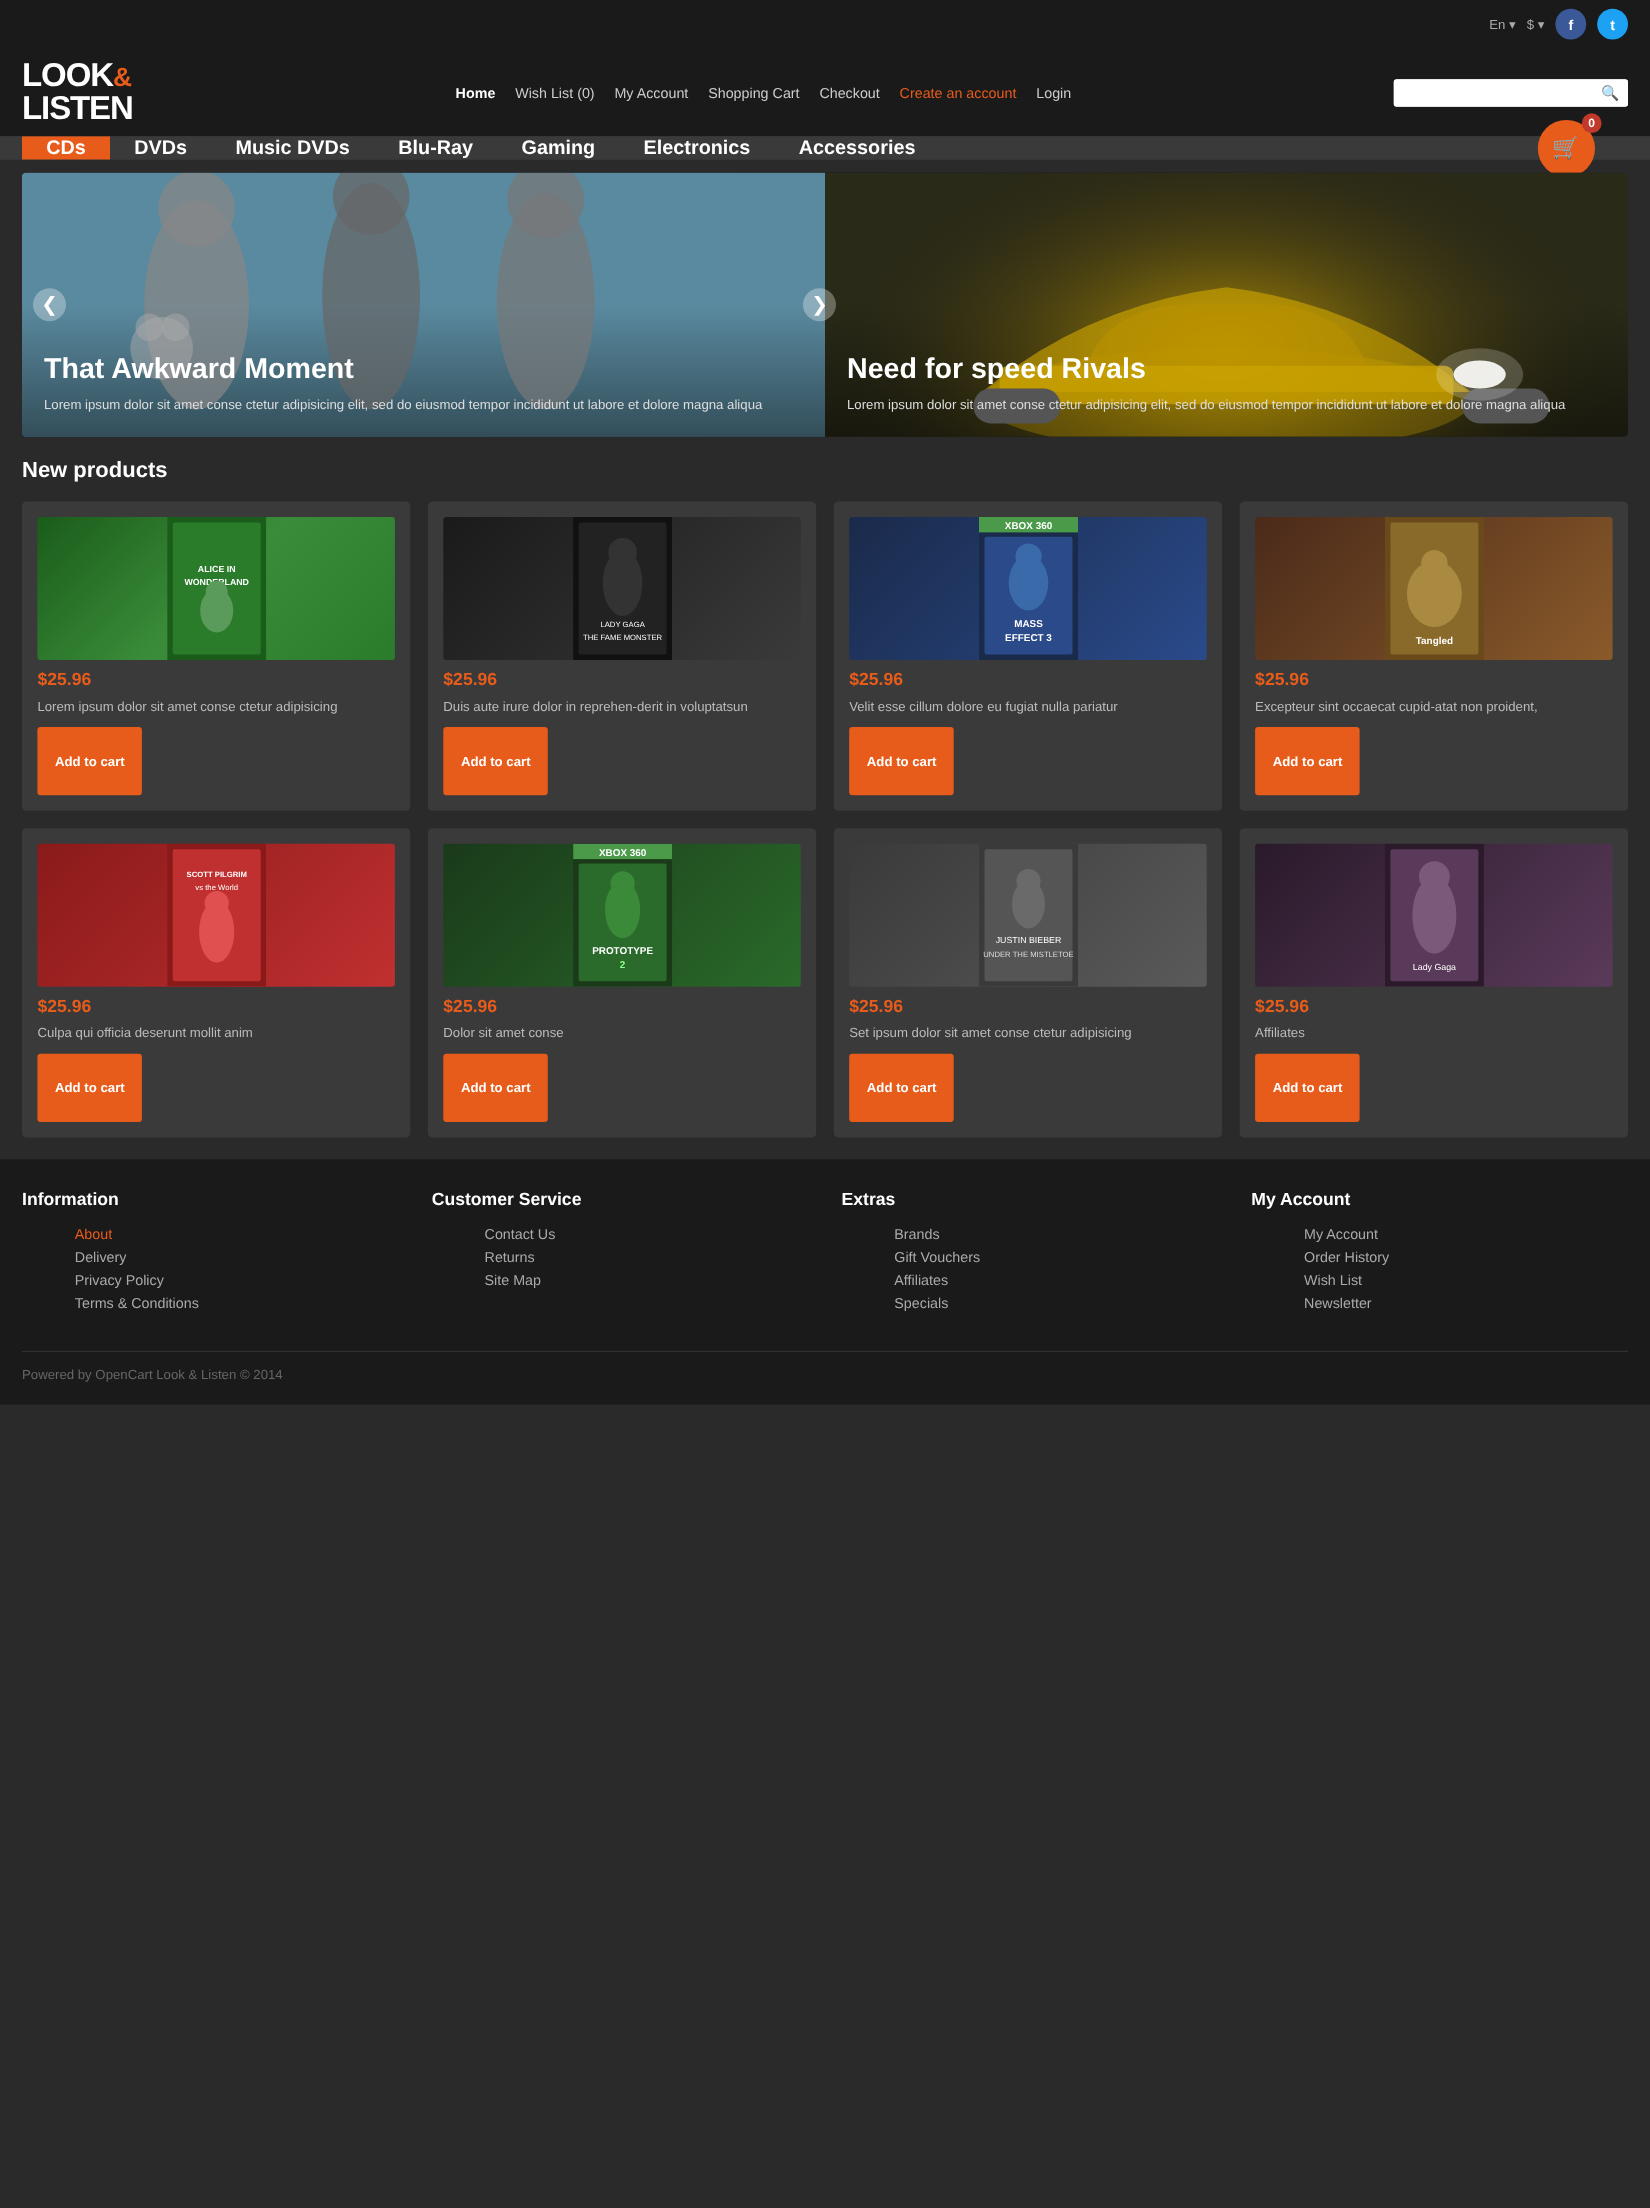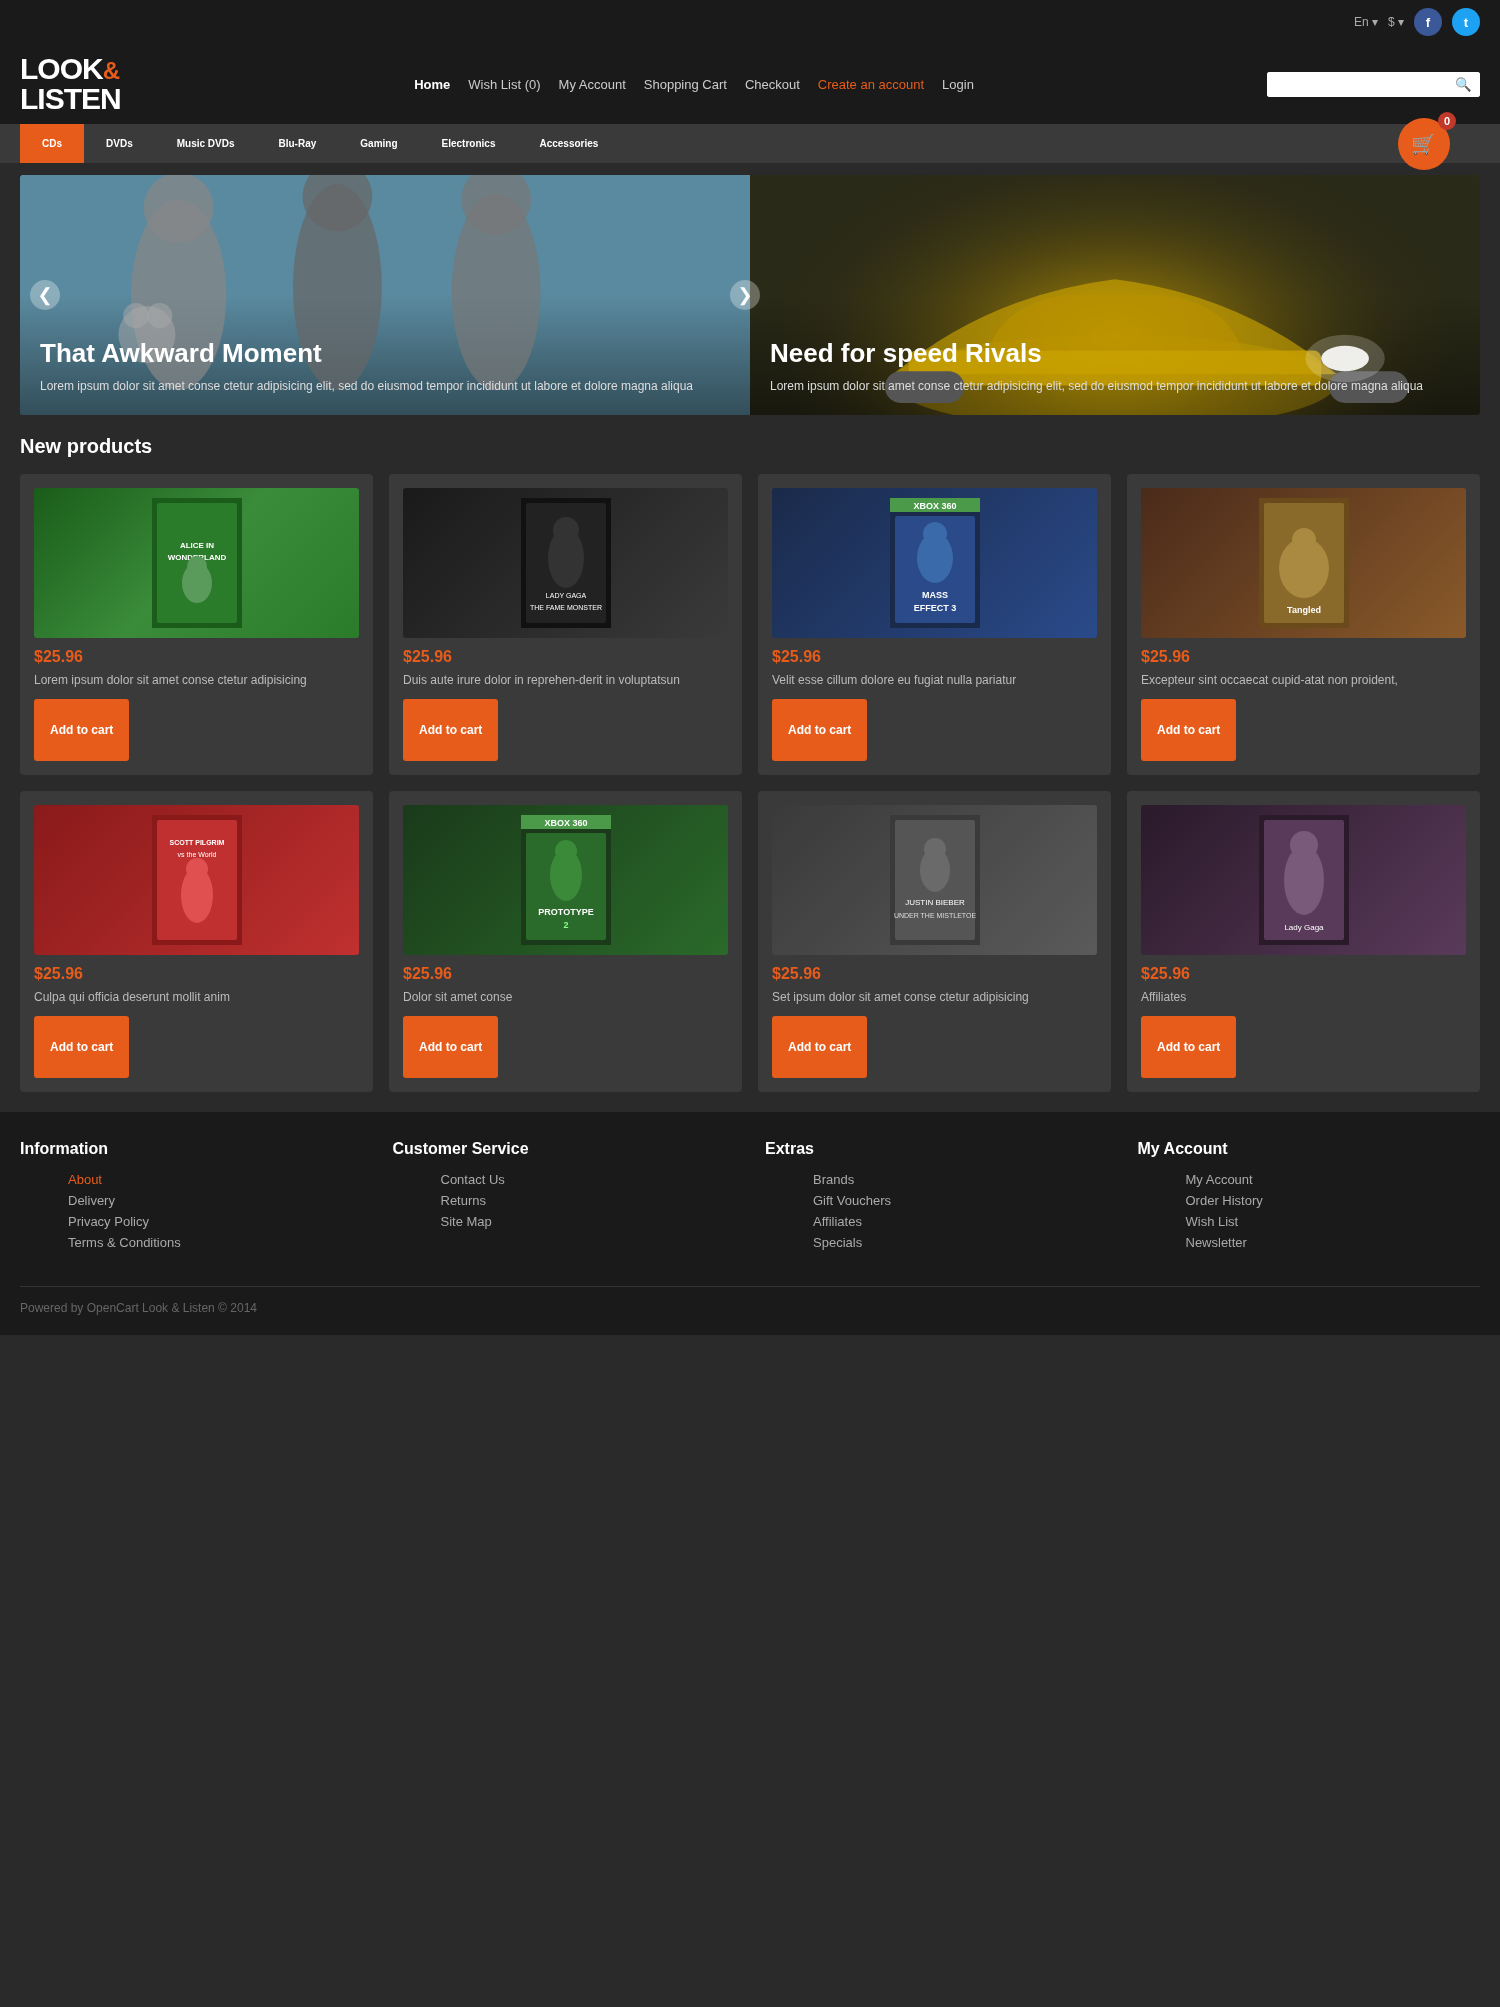--- a/index.html
+++ b/index.html
@@ -22,21 +22,21 @@
     .nav-links a { color: #ccc; text-decoration: none; }
     .nav-links a.active { color: #fff; font-weight: bold; }
     .nav-links a.create { color: #e85c1b; }
 
     .search-box { display: flex; align-items: center; background: #fff; border-radius: 3px; overflow: hidden; }
     .search-box input { border: none; outline: none; padding: 5px 10px; font-size: 13px; width: 180px; }
     .search-box button { background: #fff; border: none; padding: 5px 8px; cursor: pointer; color: #666; }
 
     
     .cat-nav { background: #3a3a3a; display: flex; align-items: center; padding: 0 20px; position: relative; }
-    .cat-nav-item { padding: 14px 22px; color: #fff; font-size: 10px; font-weight: bold; cursor: pointer; text-decoration: none; display: inline-block; }
+    .cat-nav-item { padding: 0 22px; color: #fff; font-size: 18px; font-weight: bold; cursor: pointer; text-decoration: none; display: inline-block; }
     .cat-nav-item.active { background: #e85c1b; color: #fff; }
     .cart-circle { position: absolute; right: 20px; top: 50%; transform: translateY(-50%); width: 52px; height: 52px; background: #e85c1b; border-radius: 50%; display: flex; align-items: center; justify-content: center; cursor: pointer; }
     .cart-circle .cart-icon { color: #fff; font-size: 20px; }
     .cart-badge { position: absolute; top: -6px; right: -6px; background: #c0392b; color: #fff; border-radius: 50%; width: 18px; height: 18px; display: flex; align-items: center; justify-content: center; font-size: 11px; font-weight: bold; }
 
     
     .hero { margin: 12px 20px; background: #1a1a1a; border-radius: 4px; overflow: hidden; position: relative; }
     .hero-inner { display: flex; }
     .hero-left { flex: 1; background: linear-gradient(to bottom right, #5a8a9f, #3a6070); position: relative; min-height: 240px; display: flex; align-items: flex-end; padding: 20px; }
     .hero-right { flex: 1; background: linear-gradient(to bottom right, #222, #3a3a1a); position: relative; min-height: 240px; display: flex; align-items: flex-end; padding: 20px; }
@@ -47,21 +47,21 @@
     .hero-desc { font-size: 12px; color: #ddd; line-height: 1.5; }
     .hero-prev, .hero-next { position: absolute; top: 50%; transform: translateY(-50%); background: rgba(255,255,255,0.3); border: none; color: #fff; font-size: 18px; width: 30px; height: 30px; border-radius: 50%; cursor: pointer; z-index: 10; display: flex; align-items: center; justify-content: center; }
     .hero-prev { left: 10px; }
     .hero-next { left: calc(50% - 20px); }
 
     
     .products-section { margin: 20px; }
     .section-title { color: #fff; font-size: 20px; font-weight: bold; margin-bottom: 16px; }
     .products-grid { display: grid; grid-template-columns: repeat(4, 1fr); gap: 16px; }
     .product-card { background: #3a3a3a; border-radius: 4px; padding: 14px; }
-    .product-img { width: 100%; height: 150px; background: #555; border-radius: 3px; display: flex; align-items: center; justify-content: center; margin-bottom: 10px; overflow: hidden; }
+    .product-img { width: 100%; height: 130px; background: #555; border-radius: 3px; display: flex; align-items: center; justify-content: center; margin-bottom: 10px; overflow: hidden; }
     .product-price { color: #e85c1b; font-size: 16px; font-weight: bold; margin-bottom: 6px; }
     .product-desc { color: #bbb; font-size: 12px; line-height: 1.4; margin-bottom: 10px; }
     .add-to-cart-btn { background: #e85c1b; color: #fff; border: none; padding: 24px 16px; border-radius: 3px; font-size: 12px; font-weight: bold; cursor: pointer; }
 
     
     .img-alice { background: linear-gradient(135deg, #1a5c1a 0%, #3a8c3a 50%, #2a7c2a 100%); }
     .img-gaga1 { background: linear-gradient(135deg, #1a1a1a 0%, #3a3a3a 100%); }
     .img-mass3 { background: linear-gradient(135deg, #1a2a4a 0%, #2a4a8a 100%); }
     .img-tangled { background: linear-gradient(135deg, #4a2a1a 0%, #8a5a2a 100%); }
     .img-scott { background: linear-gradient(135deg, #8a1a1a 0%, #c03030 100%); }

